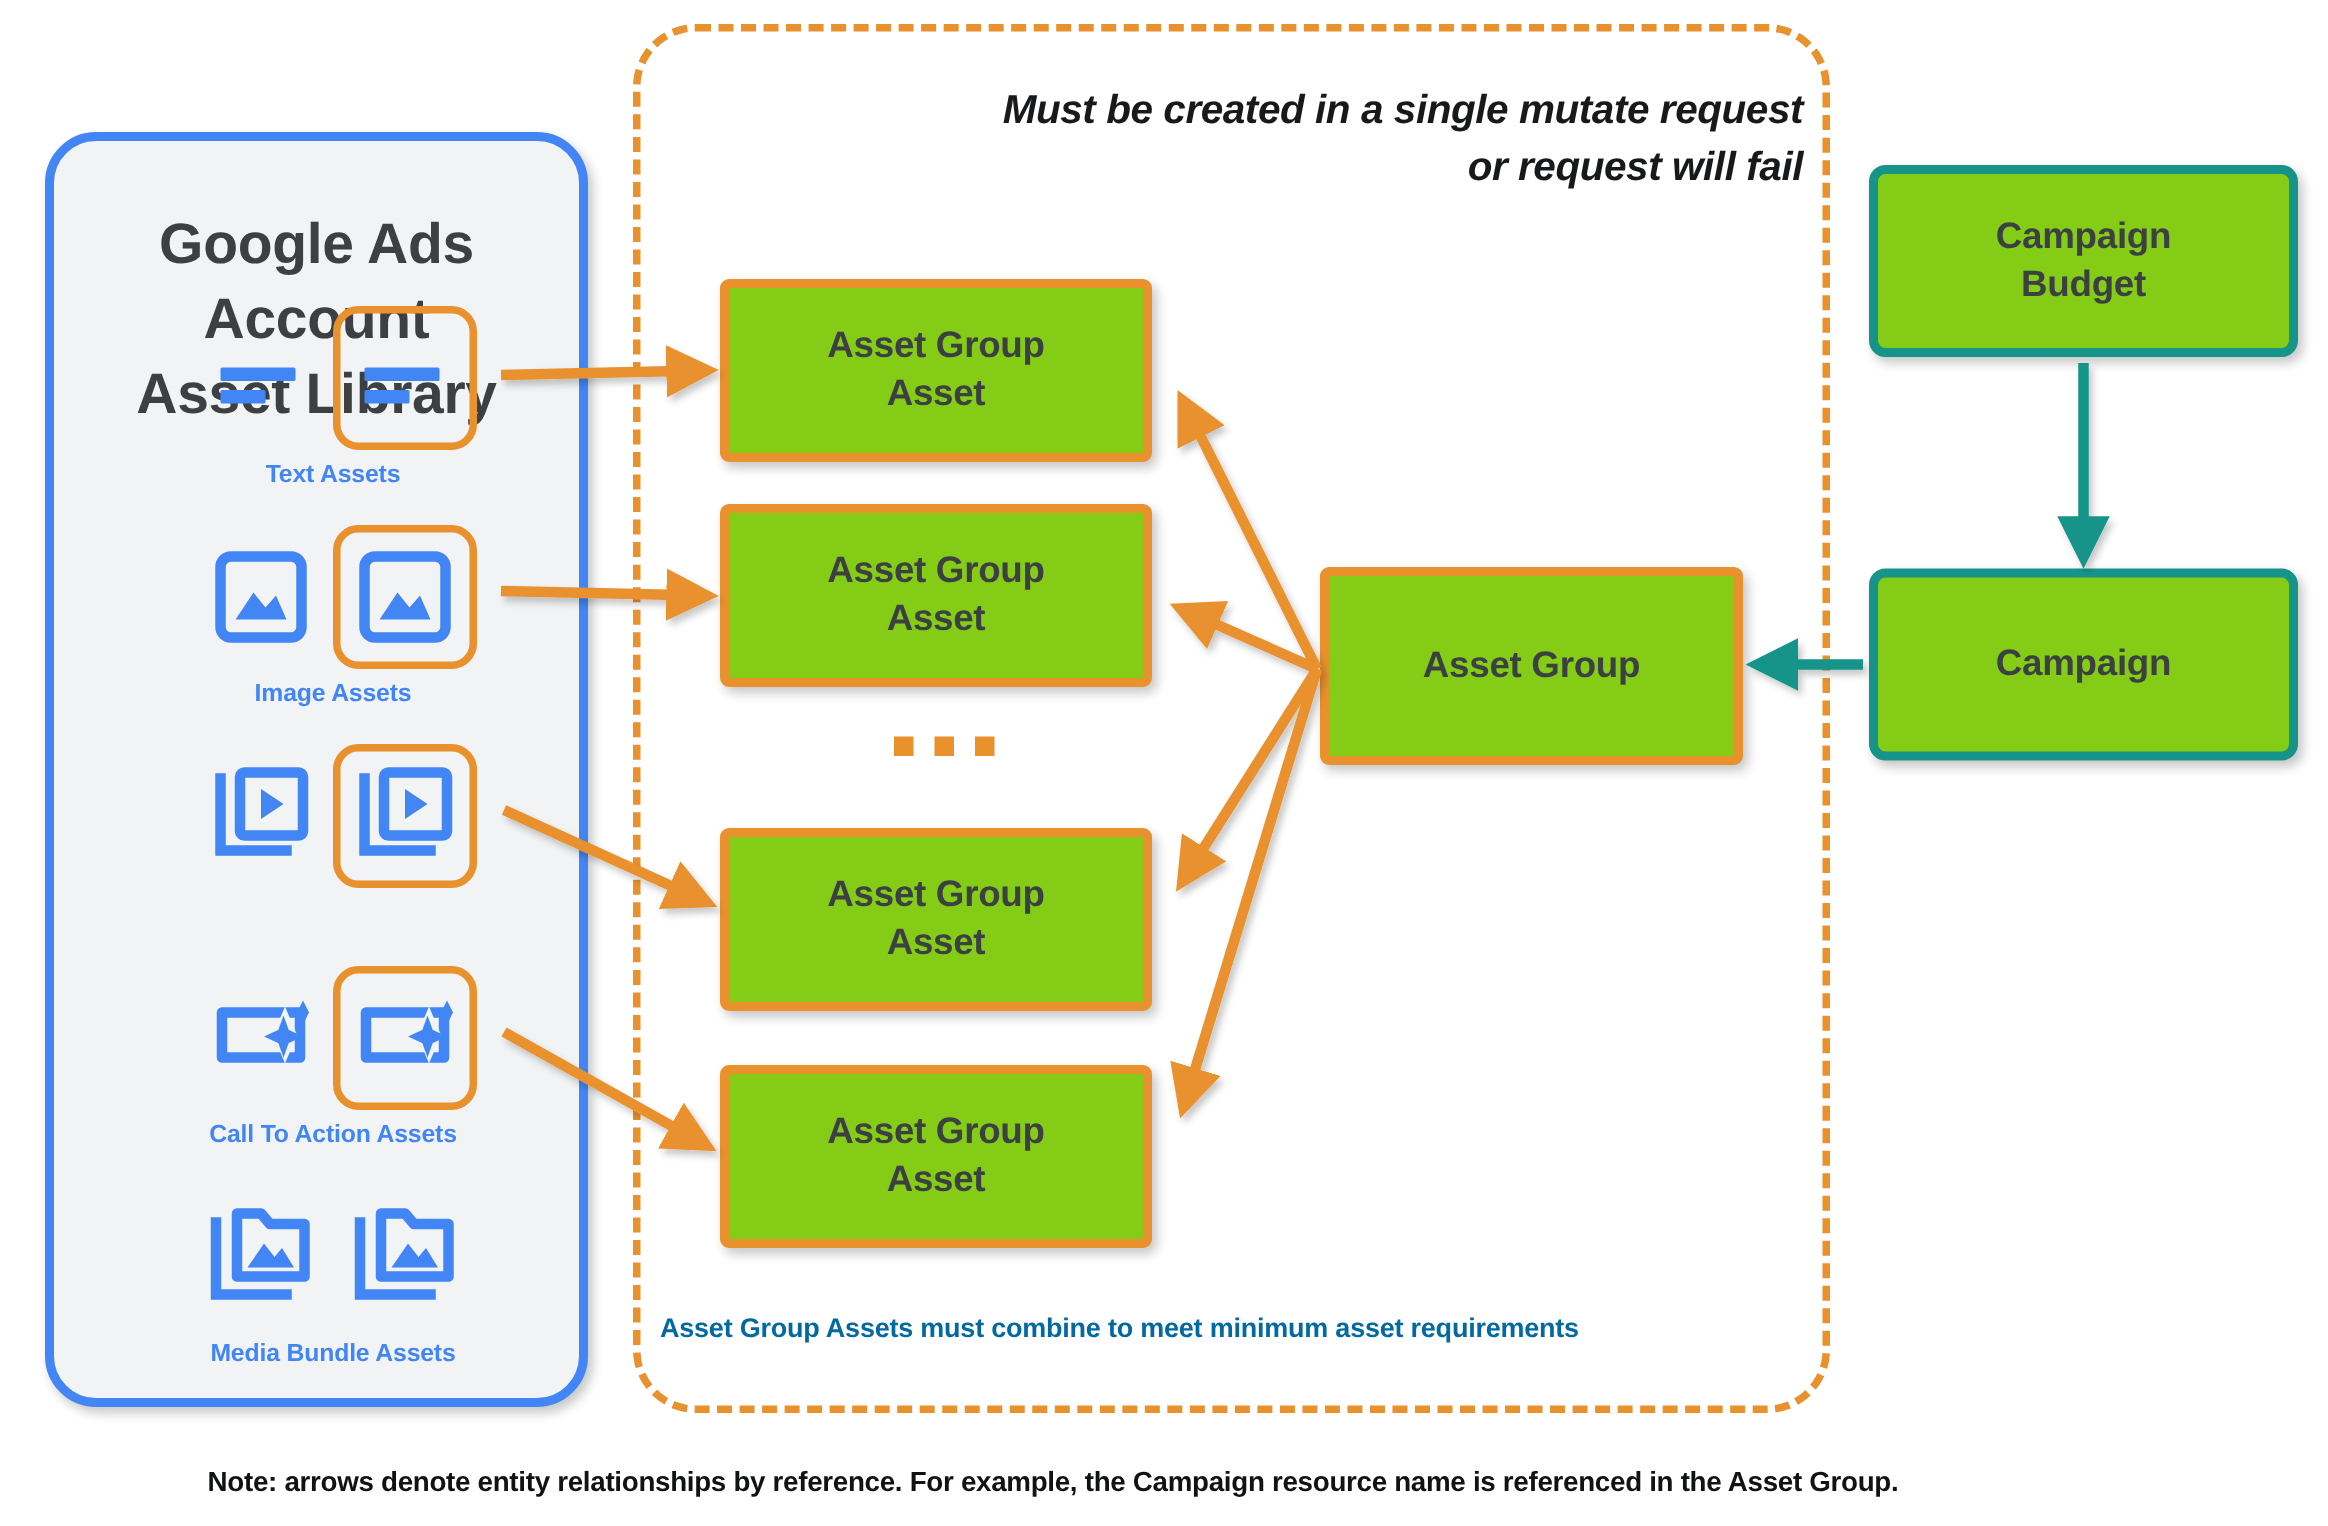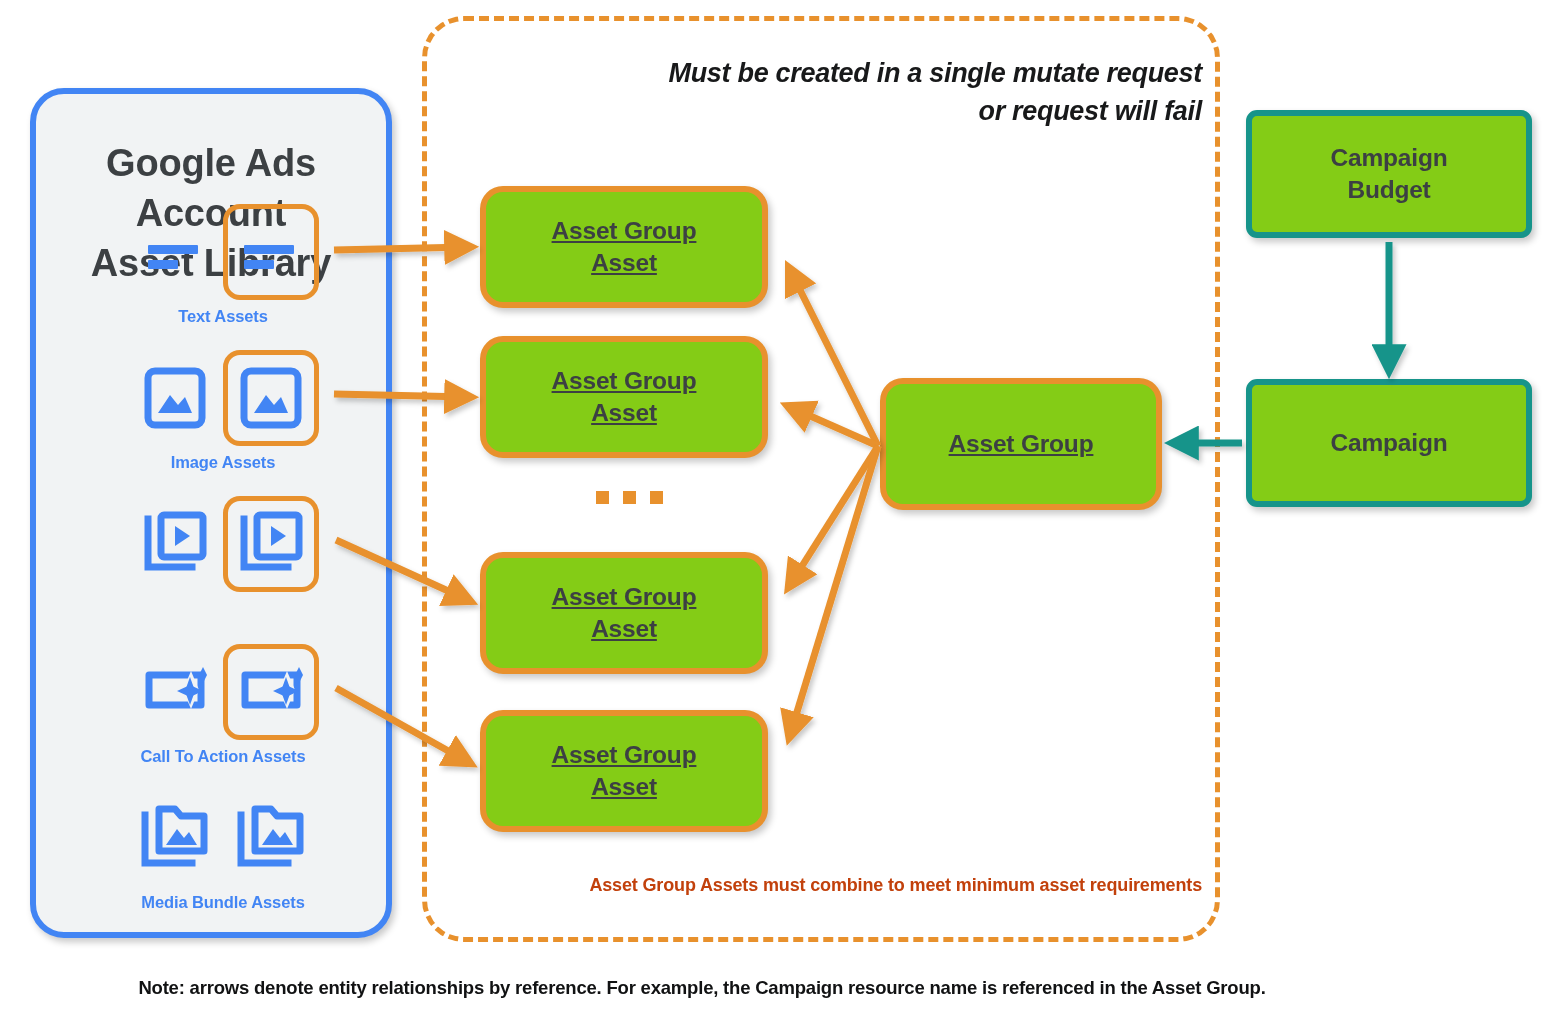--- a/index.html
+++ b/index.html
@@ -40,22 +40,23 @@
     font-size: 38px;
     font-weight: bold;
     color: #3c4043;
     line-height: 1.32;
     letter-spacing: -0.2px;
     margin-top: 20px;
   }
 
   .asset-row {
     position: absolute;
-    left: 12px;
+    left: 0;
     width: 100%;
+    padding-left: 11px;
   }
   .asset-icons {
     position: relative;
     height: 96px;
     display: flex;
     align-items: center;
     justify-content: center;
     gap: 0px;
   }
   .icon-slot {
@@ -102,24 +103,24 @@
     font-weight: bold;
     color: #18191a;
     line-height: 1.42;
     letter-spacing: -0.3px;
   }
   #mutate-footnote {
     position: absolute;
     left: 440px;
     top: 875px;
     width: 762px;
-    text-align: right;
+    text-align: left;
     font-size: 18px;
     font-weight: bold;
-    color: #c2410c;
+    color: #0369a1;
     letter-spacing: -0.15px;
   }
 
   
   .node {
     position: absolute;
     background: #84cc16;
     box-sizing: border-box;
     display: flex;
     align-items: center;
@@ -127,22 +128,21 @@
     text-align: center;
     font-size: 24.5px;
     font-weight: bold;
     color: #3c4043;
     line-height: 1.3;
     letter-spacing: -0.2px;
     box-shadow: 3px 4px 7px rgba(0,0,0,0.22);
   }
   .node.orange {
     border: 6px solid #e8912d;
-    border-radius: 23px;
-    text-decoration: underline;
+    border-radius: 6px;
   }
   .node.teal {
     border: 6px solid #16948a;
     border-radius: 11px;
   }
   .aga { left: 480px; width: 288px; height: 122px; }
   #aga-1 { top: 186px; }
   #aga-2 { top: 336px; }
   #aga-3 { top: 552px; }
   #aga-4 { top: 710px; }

